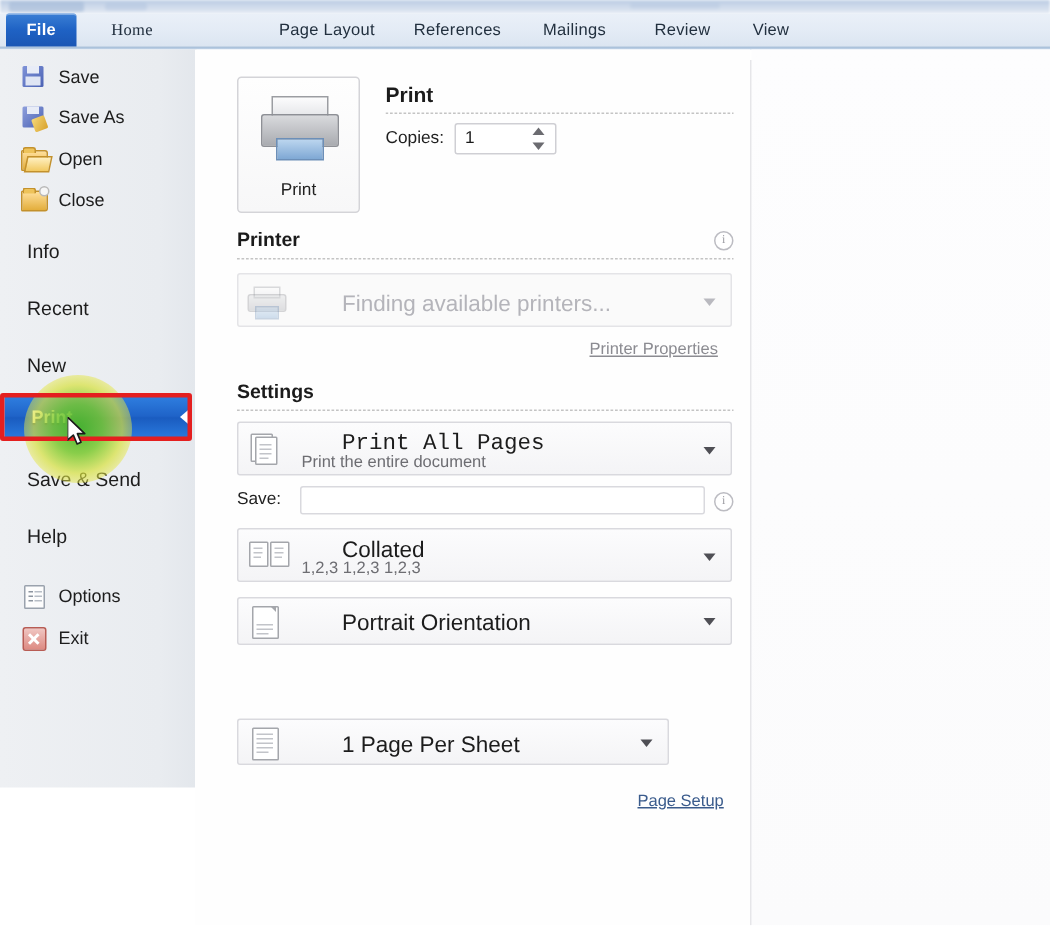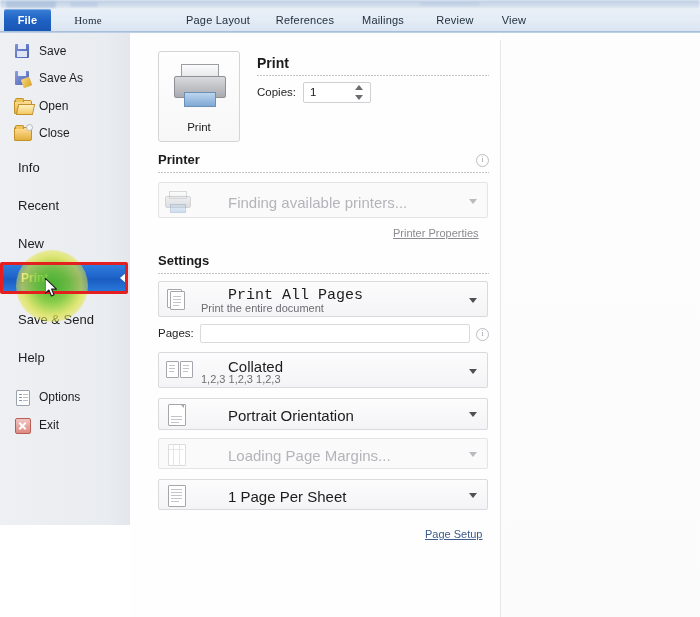--- a/index.html
+++ b/index.html
@@ -341,21 +341,21 @@
         <i class="ln" style="top:7px;width:8px;"></i>
         <i class="ln" style="top:10px;width:8px;"></i>
         <i class="ln" style="top:13px;width:6px;"></i>
       </i>
     </span>
     <span class="f-title" style="left:42px;top:5px;font-family:Liberation Mono, monospace;">Print All Pages</span>
     <span class="f-sub" style="left:42px;top:20px;">Print the entire document</span>
     <i class="caret" style="right:10px;top:16px;"></i>
   </div>
 
-  <div class="pages-label">Pages:</div>
+  <div class="pages-label">Save:</div>
   <input class="field plain" style="left: 200px; top: 324px; width: 270px; height: 19px; padding: 0px 5px; font-size: 11.5px; color: rgb(26, 26, 26); outline: none;" value="" placeholder="">
   <div class="info-ic" style="left:476px;top:328px;">i</div>
 
   <div class="field" style="left:158px;top:352px;width:330px;height:36px;">
     <span>
       <i class="doc" style="left:7px;top:8px;width:11px;height:15px;">
         <i class="ln" style="top:3px;width:6px;"></i>
           <i class="ln" style="top:6px;width:6px;"></i>
           <i class="ln" style="top:9px;width:5px;"></i>
       </i>
@@ -376,33 +376,22 @@
         <i class="ln" style="top:11px;width:11px;"></i>
         <i class="ln" style="top:14px;width:11px;"></i>
         <i class="ln" style="top:17px;width:8px;"></i>
       </i>
       <i class="docfold" style="left:21px;top:5px;"></i>
     </span>
     <span class="f-title" style="left:42px;top:8px;">Portrait Orientation</span>
     <i class="caret" style="right:10px;top:13px;"></i>
   </div>
 
-  <div class="field disabled" style="left:158px;top:438px;width:330px;height:31px;">
-    <span>
-      <i class="doc dim" style="left:9px;top:5px;width:16px;height:20px;">
-        <i class="ln" style="top:0px;left:4px;width:1px;height:20px;background:#e6e6ea;"></i>
-        <i class="ln" style="top:0px;left:10px;width:1px;height:20px;background:#e6e6ea;"></i>
-        <i class="ln" style="top:4px;left:0px;width:14px;"></i>
-      </i>
-    </span>
-    <span class="f-title dim" style="left:42px;top:8px;">Loading Page Margins...</span>
-    <i class="caret dim" style="right:10px;top:13px;"></i>
-  </div>
-
-  <div class="field" style="left:158px;top:479px;width:330px;height:31px;">
+
+  <div class="field" style="left:158px;top:479px;width:288px;height:31px;">
     <span>
       <i class="doc" style="left:9px;top:5px;width:16px;height:20px;">
         <i class="ln" style="top:3px;width:11px;"></i>
           <i class="ln" style="top:6px;width:11px;"></i>
         <i class="ln" style="top:9px;width:11px;"></i>
           <i class="ln" style="top:12px;width:11px;"></i>
         <i class="ln" style="top:15px;width:8px;"></i>
       </i>
     </span>
     <span class="f-title" style="left:42px;top:8px;">1 Page Per Sheet</span>

